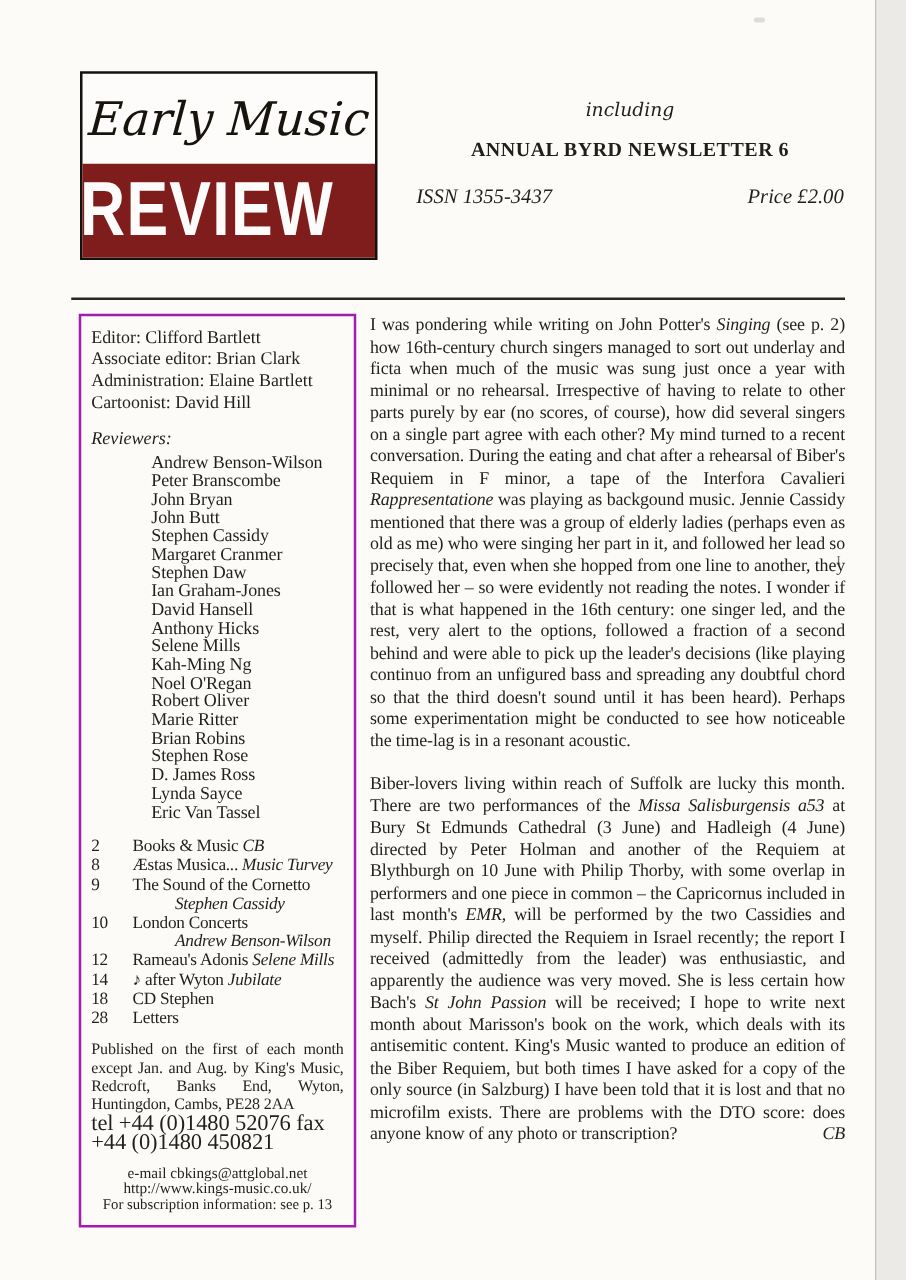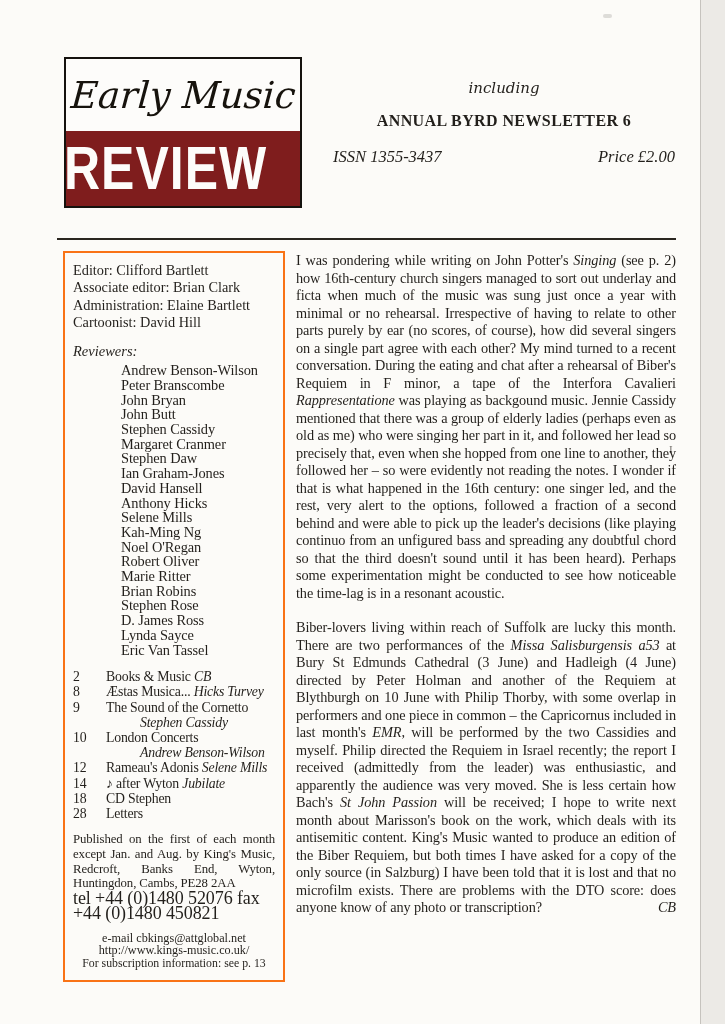--- a/index.html
+++ b/index.html
@@ -20,21 +20,21 @@
   .logo-bottom{height:75px;background:#7f1d1d;display:flex;align-items:center;overflow:hidden;}
   .logo-review{font-family:"Liberation Sans","DejaVu Sans",sans-serif;font-weight:bold;font-size:49px;color:#fdfcfa;letter-spacing:1px;line-height:1;transform:scale(1.02,1.25);}
   
   .mast{position:absolute;left:333px;top:76px;width:342px;}
   .mast-row1{display:flex;justify-content:space-between;font-style:italic;font-size:27px;font-family:"DejaVu Serif",serif;}
   .mast-including{text-align:center;font-style:italic;font-size:15px;margin-top:3px;font-family:"DejaVu Serif",serif;}
   .mast-newsletter{text-align:center;font-weight:bold;font-size:16px;margin-top:15px;letter-spacing:.4px;}
   .mast-row4{display:flex;justify-content:space-between;font-style:italic;font-size:16.5px;margin-top:17px;font-family:Liberation Serif, serif;}
   .rule{position:absolute;left:57px;top:238px;width:619px;height:2px;background:#2a2620;}
   
-  .sidebar{position:absolute;left:63px;top:251px;width:222px;box-sizing:border-box;border:2px solid #f97316;padding:9px 8px 10px 8px;}
+  .sidebar{position:absolute;left:63px;top:251px;width:222px;box-sizing:border-box;border:2px solid #a21caf;padding:9px 8px 10px 8px;}
   .staff{font-size:14.3px;line-height:17.3px;}
   .rev-label{font-style:italic;font-size:14.5px;margin-top:12px;}
   .reviewers{margin-top:3px;margin-left:48px;font-size:14.4px;line-height:14.7px;letter-spacing:-.1px;}
   .toc{margin-top:12px;font-size:13.8px;letter-spacing:-.2px;}
   .toc-row{display:grid;grid-template-columns:33px 1fr;line-height:15.2px;}
   .toc-title{white-space:nowrap;}
   .toc-sub{padding-left:34px;font-style:italic;white-space:nowrap;}
   .imprint{margin-top:11px;font-size:12.8px;line-height:14.7px;text-align:justify;letter-spacing:-.1px;}
   .telfax{font-size:18px;line-height:14.7px;letter-spacing:-.1px;}
   .contact{margin-top:11px;text-align:center;font-size:12.2px;line-height:12.8px;}
@@ -137,21 +137,21 @@
           <span class="toc-num">2</span>
           <span>
             <span class="toc-title"><span>Books &amp; Music </span><span class="it">CB</span></span>
             <span class="toc-sub" style="display:block"></span>
           </span>
         </div>
 
         <div class="toc-row">
           <span class="toc-num">8</span>
           <span>
-            <span class="toc-title"><span>Æstas Musica...  </span><span class="it">Hicks Turvey</span></span>
+            <span class="toc-title"><span>Æstas Musica...  </span><span class="it">Music Turvey</span></span>
             <span class="toc-sub" style="display:block"></span>
           </span>
         </div>
 
         <div class="toc-row">
           <span class="toc-num">9</span>
           <span>
             <span class="toc-title"><span>The Sound of the Cornetto</span></span>
             <span class="toc-sub" style="display:block"><span class="it">Stephen Cassidy</span></span>
           </span>

